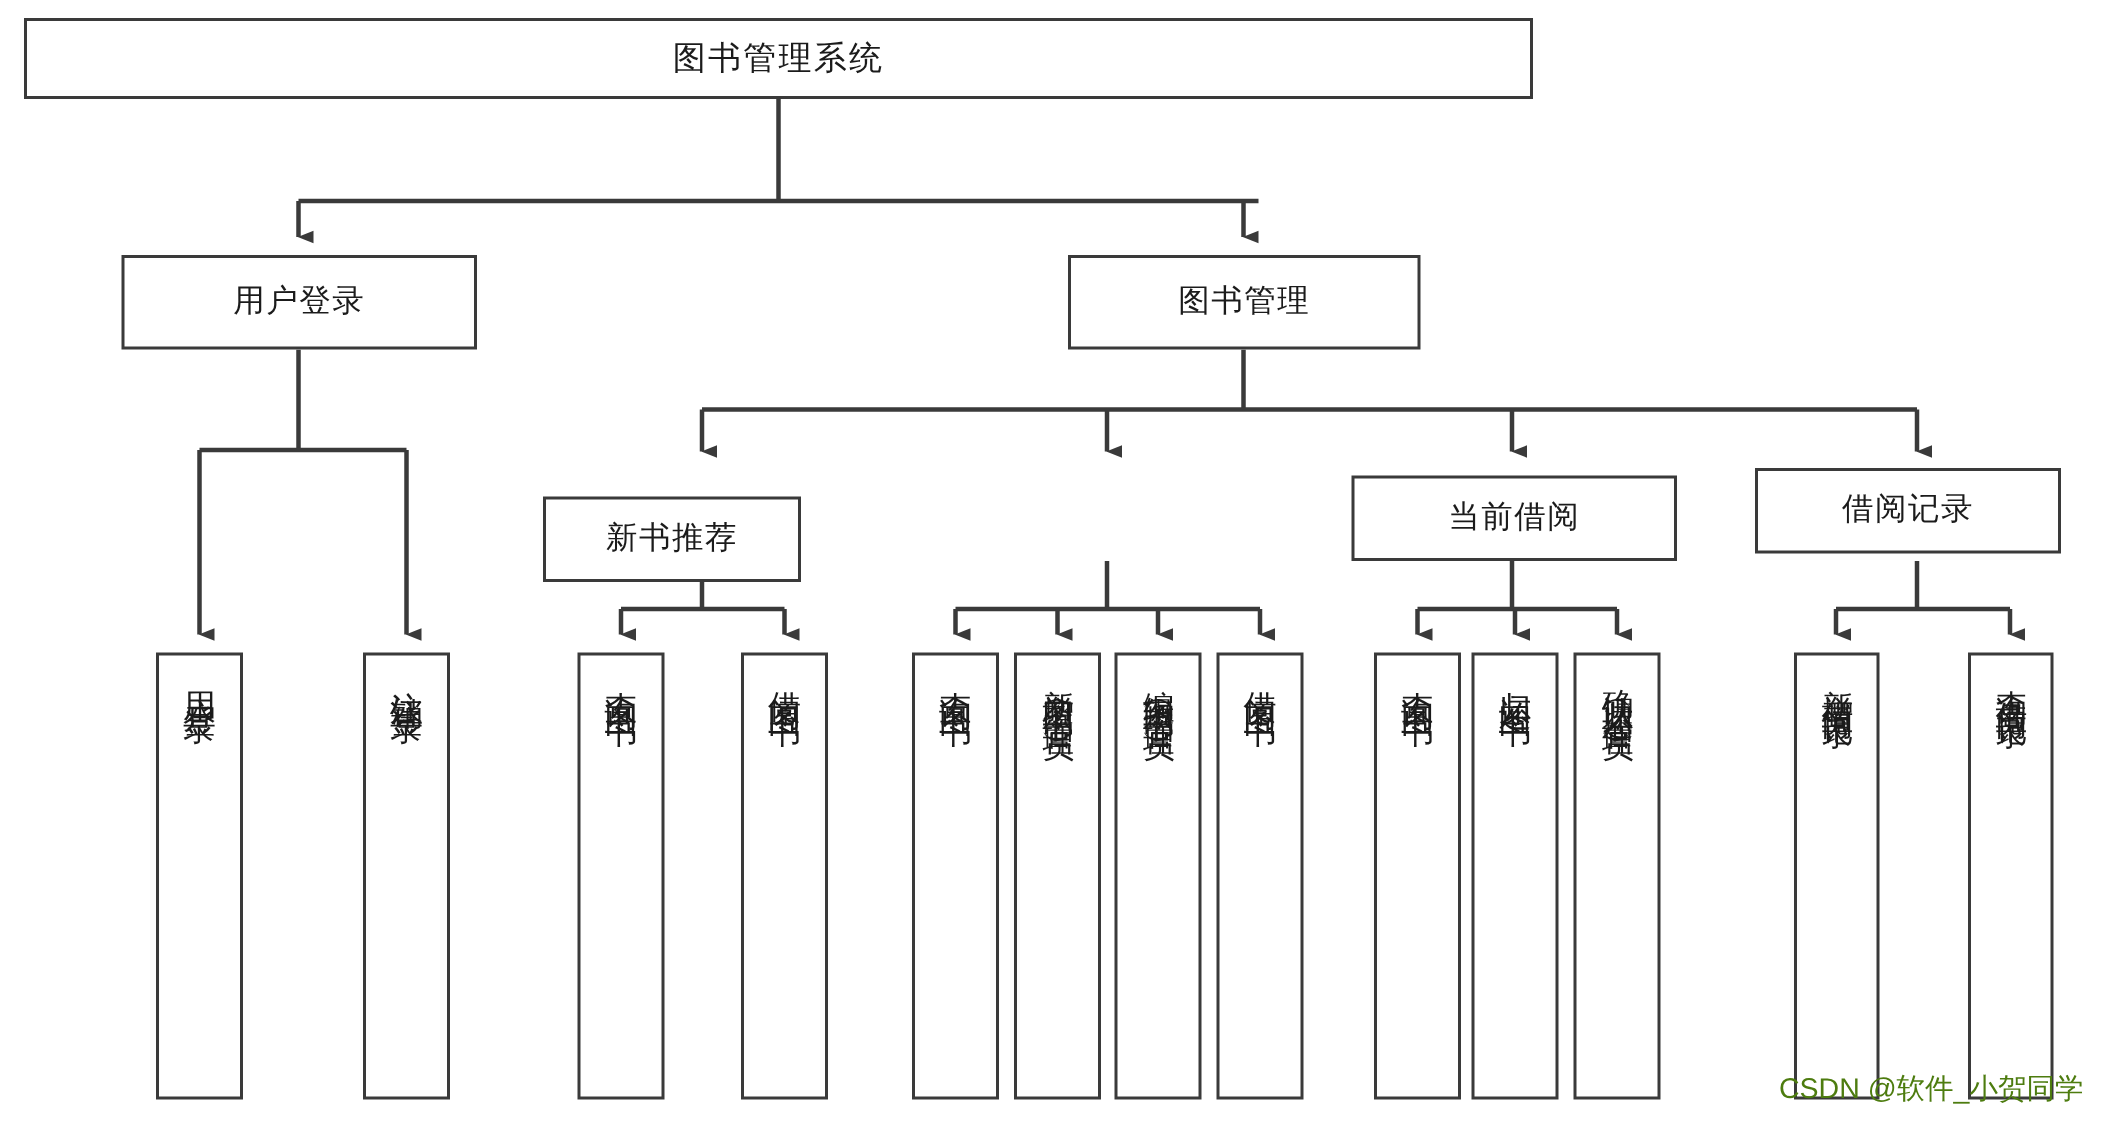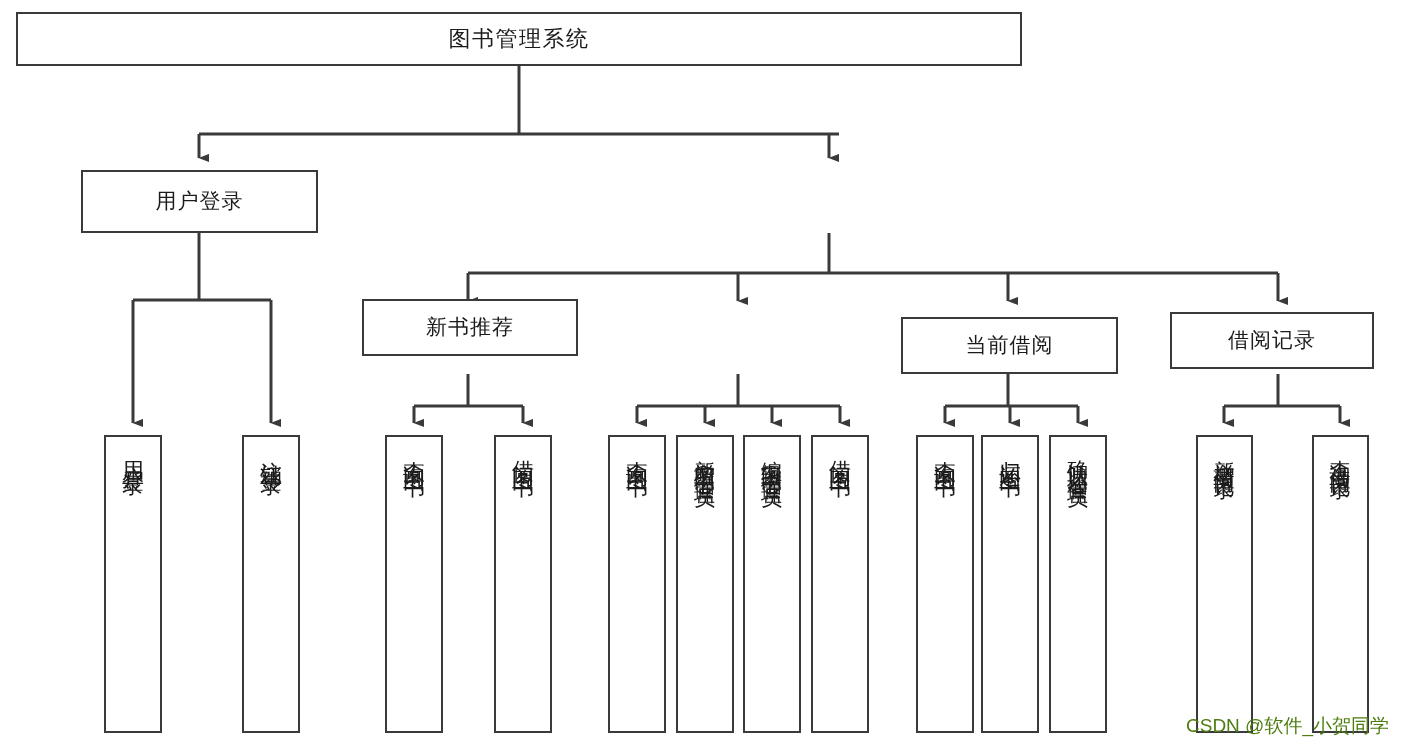--- a/index.html
+++ b/index.html
@@ -134,22 +134,25 @@
     </g>
   </svg>
 
   <div class="node h root" style="left:16px; top:12px; width:1006px; height:54px;">
     <span class="lbl">图书管理系统</span>
   </div>
 
   <div class="node h" style="left:81px; top:170px; width:237px; height:63px;">
     <span class="lbl">用户登录</span>
   </div>
-
-  <div class="node h" style="left:362px; top:299px; width:216px; height:57px;">
+  <div class="node h" style="left:712px; top:170px; width:235px; height:63px;">
+    <span class="lbl">图书管理</span>
+  </div>
+
+  <div class="node h" style="left:362px; top:331px; width:172px; height:57px;">
     <span class="lbl">新书推荐</span>
   </div>
   <div class="node h" style="left:901px; top:317px; width:217px; height:57px;">
     <span class="lbl">当前借阅</span>
   </div>
   <div class="node h" style="left:1170px; top:312px; width:204px; height:57px;">
     <span class="lbl">借阅记录</span>
   </div>
 
   <div class="node v" style="left:104px; top:435px; width:58px; height:298px;">

